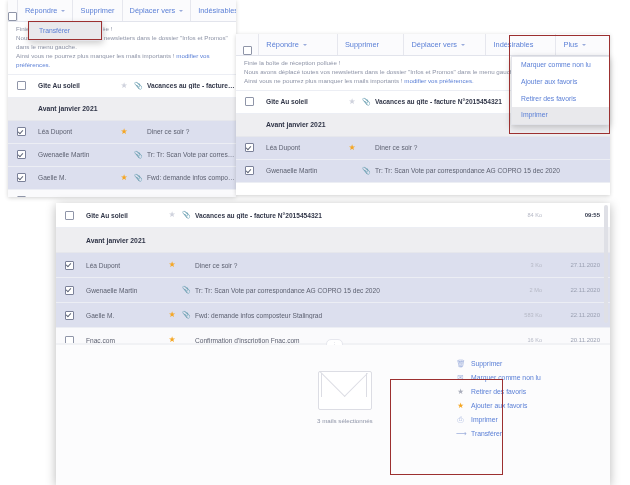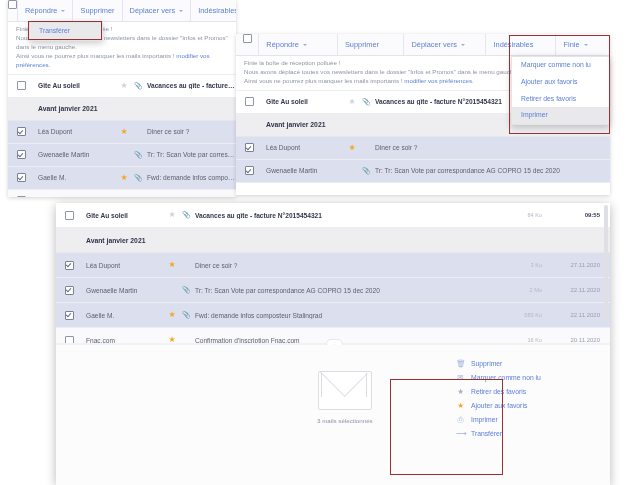--- a/index.html
+++ b/index.html
@@ -9,21 +9,21 @@
     font-family:"Liberation Sans","DejaVu Sans",sans-serif;
     overflow:hidden;position:relative;
     -webkit-font-smoothing:antialiased;
   }
   .panel{position:absolute;background:#ffffff;overflow:hidden;}
   .shadow-lite{box-shadow:0 1px 4px rgba(0,0,0,.18);}
   .shadow-strong{box-shadow:0 2px 10px rgba(0,0,0,.28);}
 
   
   .toolbar{
-    display:flex;align-items:flex-start;height:21px;
+    display:flex;align-items:flex-end;height:21px;
     background:#fbfbfd;border-bottom:1px solid #e2e4ec;
     font-size:7.4px;color:#5a7fd6;white-space:nowrap;
   }
   .toolbar .tb-check{width:26px;display:flex;align-items:center;justify-content:center;}
   .chk{
     width:7px;height:7px;border:1px solid #8f95a8;border-radius:1px;
     background:#fff;display:inline-block;position:relative;
   }
   .chk.checked{border-color:#7b8199;}
   .chk.checked:after{
@@ -226,21 +226,21 @@
       <span>Supprimer</span>
     </div>
     <div class="tb-item sep" style="width:78px">
       <span>Déplacer vers</span>
       <span class="caret"></span>
     </div>
     <div class="tb-item sep" style="width:64px">
       <span>Indésirables</span>
     </div>
     <div class="tb-item sep" style="width:46px">
-      <span>Finie</span>
+      <span>Plus</span>
       <span class="caret"></span>
     </div>
   </div>
 
   <div class="banner">
     <div class="b1">Finie la boîte de réception polluée !</div>
     <div class="b1">Nous avons déplacé toutes vos newsletters dans le dossier "Infos et Promos" dans le menu gauche.</div>
     <div class="b1">
       <span>Ainsi vous ne pourrez plus manquer les mails importants !</span>
       <a href="#">modifier vos préférences.</a>

